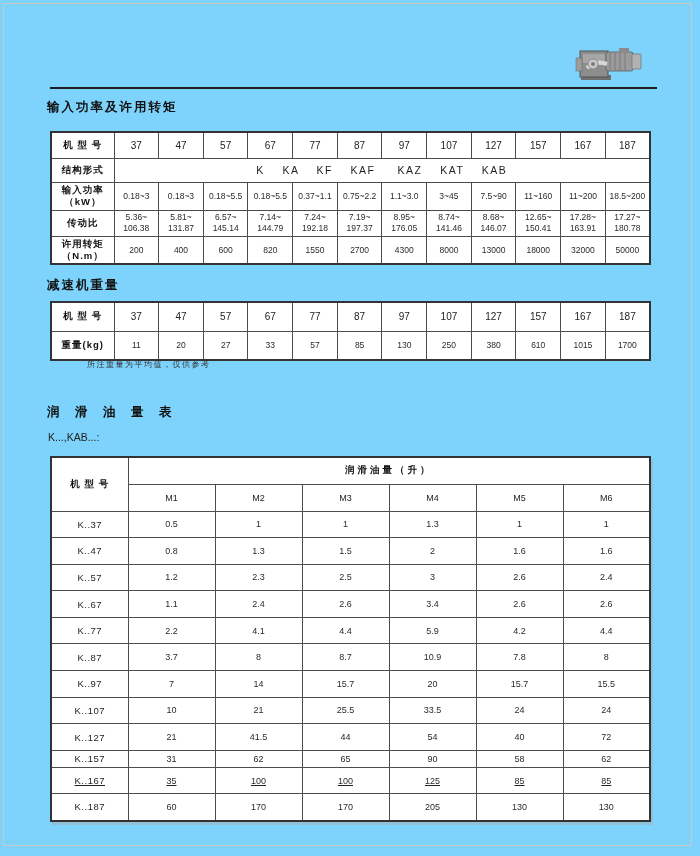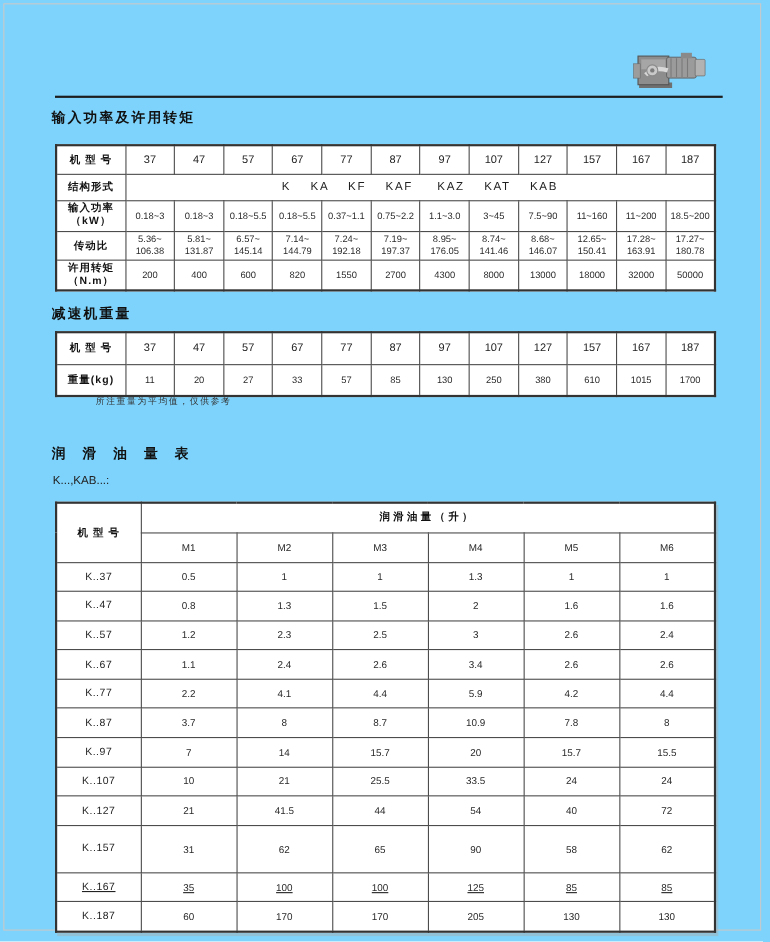--- a/index.html
+++ b/index.html
@@ -287,21 +287,21 @@
         </tr>
         <tr style="height: 26.6px; padding-left: 10px;">
           <th class="model">K..127</th>
           <td class="num3">21</td>
           <td class="num3">41.5</td>
           <td class="num3">44</td>
           <td class="num3">54</td>
           <td class="num3">40</td>
           <td class="num3">72</td>
         </tr>
-        <tr style="height: 43px; margin-left: 26px;">
+        <tr style="height: 17px; margin-left: 26px;">
           <th class="model">K..157</th>
           <td class="num3">31</td>
           <td class="num3">62</td>
           <td class="num3">65</td>
           <td class="num3">90</td>
           <td class="num3">58</td>
           <td class="num3">62</td>
         </tr>
         <tr style="height: 26.6px; text-decoration: underline;">
           <th class="model">K..167</th>

